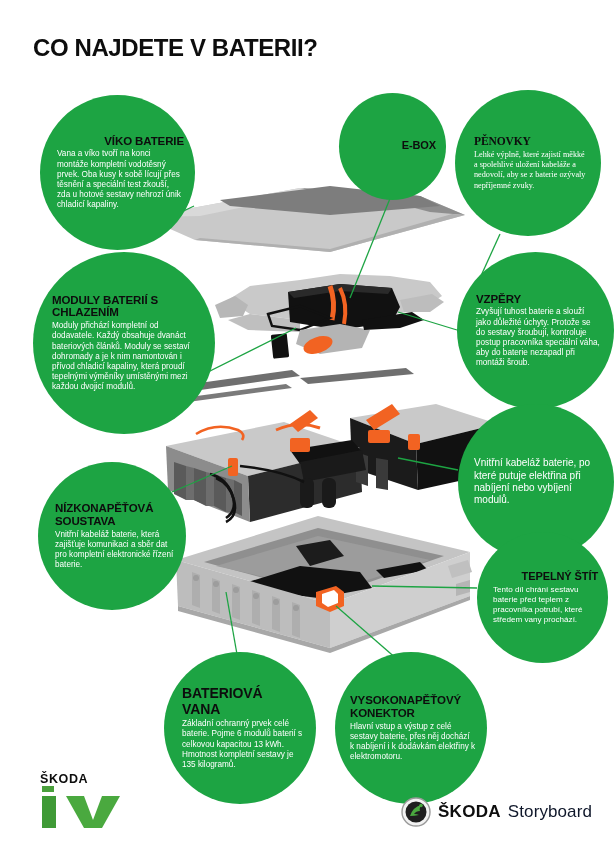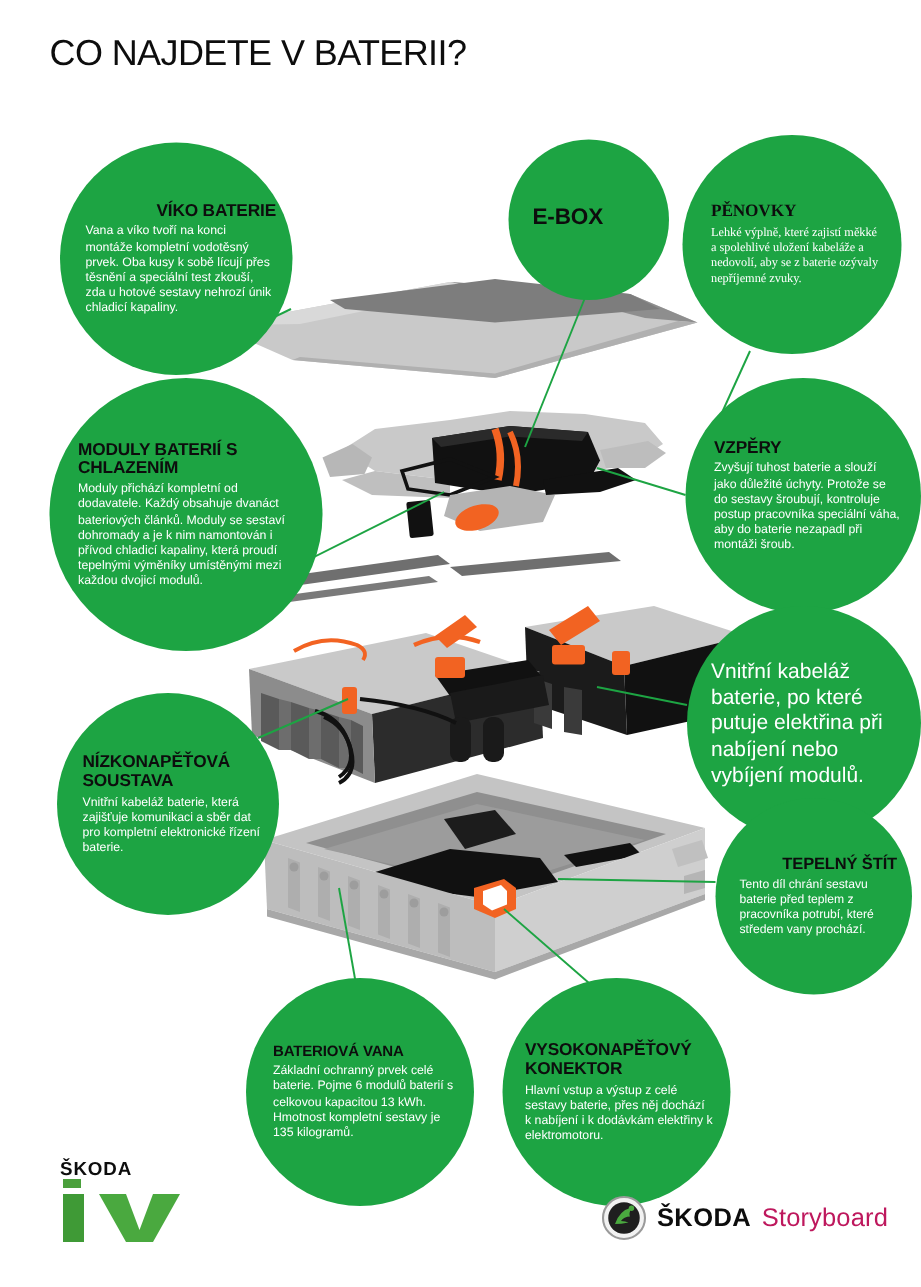--- a/index.html
+++ b/index.html
@@ -6,22 +6,22 @@
   html,body{ background:#fff; }
   body{
     width:614px; height:858px; position:relative; overflow:hidden;
     font-family:"Liberation Sans","DejaVu Sans",sans-serif;
     background:#ffffff;
   }
   #stage{ position:absolute; inset:0; }
 
   
   .title{
-    position:absolute; left:33px; top:22px;
-    font-size:24px; font-weight:normal; letter-spacing:-0.4px;
+    position:absolute; left:33px; top:34px;
+    font-size:24px; font-weight:bold; letter-spacing:-0.4px;
     color:#0d0d0d; white-space:nowrap;
   }
 
   
   .illu{ position:absolute; left:0; top:0; width:614px; height:858px; }
 
   
   .leaders{ position:absolute; left:0; top:0; width:614px; height:858px; }
 
   
@@ -38,56 +38,56 @@
   }
   .bubble p{ color:#ffffff; line-height:1.24; }
 
   
   .b-viko{ left:40px;  top:95px;  width:155px; height:155px; }
   .b-viko h3{ font-size:11.5px;text-align:right; }
   .b-viko p{ font-size:8.2px; }
   .b-viko .inner{ padding-left:17px; padding-right:11px; }
 
   .b-ebox{ left:339px; top:93px;  width:107px; height:107px; }
-  .b-ebox h3{ font-size:15px; }
+  .b-ebox h3{ font-size:11px;text-align:right; }
   .b-ebox p{ font-size:8px; }
   .b-ebox .inner{ padding-left:16px; padding-right:10px; }
 
   .b-penovky{ left:455px; top:90px; width:146px; height:146px; }
   .b-penovky h3{ font-size:11.5px; }
   .b-penovky p{ font-size:8.2px; }
   .b-penovky .inner{ padding-left:19px; padding-right:12px;font-family:Liberation Serif, serif; }
 
   .b-moduly{ left:33px; top:252px; width:182px; height:182px; }
   .b-moduly h3{ font-size:11.5px; }
   .b-moduly p{ font-size:8.2px; }
   .b-moduly .inner{ padding-left:19px; padding-right:12px; }
 
   .b-vzpery{ left:457px; top:252px; width:157px; height:157px; }
   .b-vzpery h3{ font-size:11.5px; }
   .b-vzpery p{ font-size:8.2px; }
   .b-vzpery .inner{ padding-left:19px; padding-right:13px; }
 
   .b-vn{ left:458px; top:404px; width:156px; height:156px; }
   .b-vn h3{ font-size:11.5px; }
-  .b-vn p{ font-size:14px; }
+  .b-vn p{ font-size:10px; }
   .b-vn .inner{ padding-left:16px; padding-right:12px; }
 
   .b-nn{ left:38px; top:462px; width:148px; height:148px; }
   .b-nn h3{ font-size:11.5px; }
   .b-nn p{ font-size:8.2px; }
   .b-nn .inner{ padding-left:17px; padding-right:11px; }
 
   .b-stit{ left:477px; top:532px; width:131px; height:131px; }
   .b-stit h3{ font-size:11px;text-align:right; }
   .b-stit p{ font-size:8.1px; }
   .b-stit .inner{ padding-left:16px; padding-right:10px; }
 
   .b-vana{ left:164px; top:652px; width:152px; height:152px; }
-  .b-vana h3{ font-size:10px; }
+  .b-vana h3{ font-size:14px; }
   .b-vana p{ font-size:8.2px; }
   .b-vana .inner{ padding-left:18px; padding-right:12px; }
 
   .b-konektor{ left:335px; top:652px; width:152px; height:152px; }
   .b-konektor h3{ font-size:11.5px; }
   .b-konektor p{ font-size:8.2px; }
   .b-konektor .inner{ padding-left:15px; padding-right:11px; }
 
   
   .skoda-iv{ position:absolute; left:40px; top:772px; width:120px; height:62px; }
@@ -95,21 +95,21 @@
     font-size:12.5px; font-weight:bold; letter-spacing:0.6px; color:#0d0d0d;
   }
   .storyboard{
     position:absolute; right:22px; top:797px;
     display:flex; align-items:center; gap:7px;
   }
   .storyboard .sb-skoda{
     font-size:17px; font-weight:bold; letter-spacing:0.3px; color:#0d0d0d;
   }
   .storyboard .sb-story{
-    font-size:17px; font-weight:normal; letter-spacing:0.1px; color:#be185d;
+    font-size:17px; font-weight:normal; letter-spacing:0.1px; color:#0f172a;
   }
 </style>
 </head>
 <body>
 
 <div id="stage">
 
   <div class="title">CO NAJDETE V BATERII?</div>
 
   <svg class="illu" viewBox="0 0 614 858">

